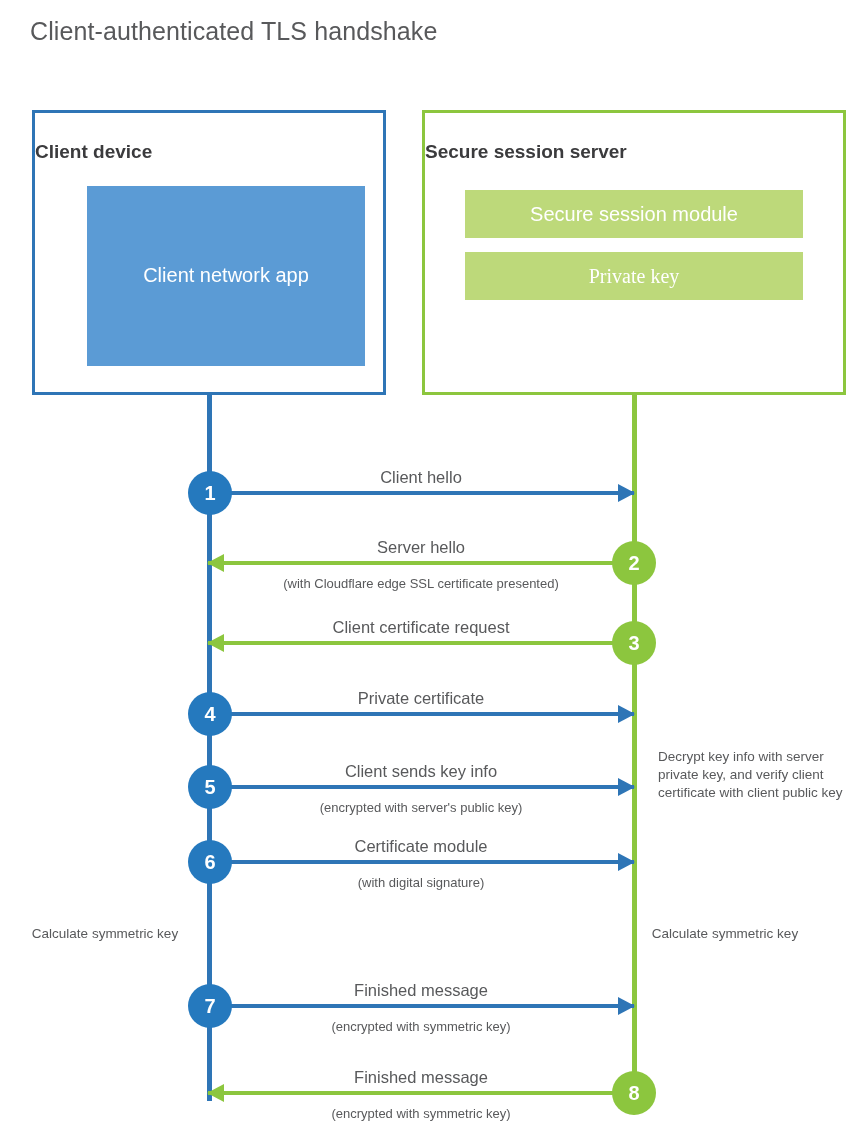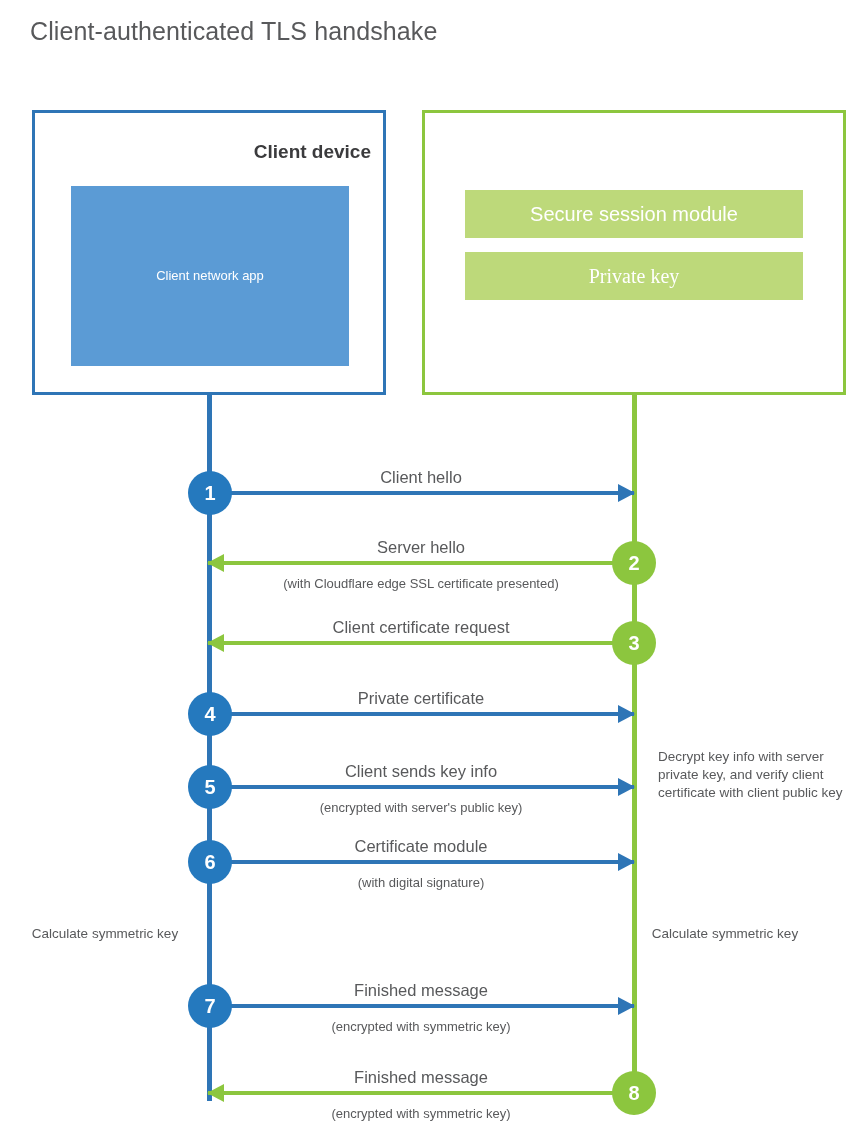--- a/index.html
+++ b/index.html
@@ -56,36 +56,36 @@
     top: 110px;
     width: 424px;
     height: 285px;
     border: 3px solid #8cc63e;
   }
   .party-title {
     position: absolute;
     left: 0;
     right: 12px;
     top: 28px;
-    text-align: right;
+    text-align: left;
     font-size: 19px;
     font-weight: bold;
     color: #3b3b3d;
   }
 
   
   .client-app {
     position: absolute;
-    left: 36px;
+    left: 52px;
     top: 73px;
     width: 278px;
     height: 180px;
     background: #5b9bd5;
     color: #ffffff;
-    font-size: 13px;
+    font-size: 20px;
     display: flex;
     align-items: center;
     justify-content: center;
     text-align: center;
     line-height: 1.28;
   }
   .server-stack {
     position: absolute;
     left: 40px;
     top: 77px;
@@ -229,20 +229,21 @@
 <div id="canvas">
 
   <div class="page-title">Client-authenticated TLS handshake</div>
 
   <div class="party-box client">
     <div class="party-title">Client device</div>
     <div class="client-app">Client network app</div>
   </div>
 
   <div class="party-box server">
+    <div class="party-title">Secure session server</div>
     <div class="server-stack">
       <div class="server-chip">Secure session module</div>
       <div class="server-chip">Private key</div>
     </div>
   </div>
 
   <div class="lifeline client-line"></div>
   <div class="lifeline server-line"></div>
 
   <div class="msg to-server" style="top:493px;">

